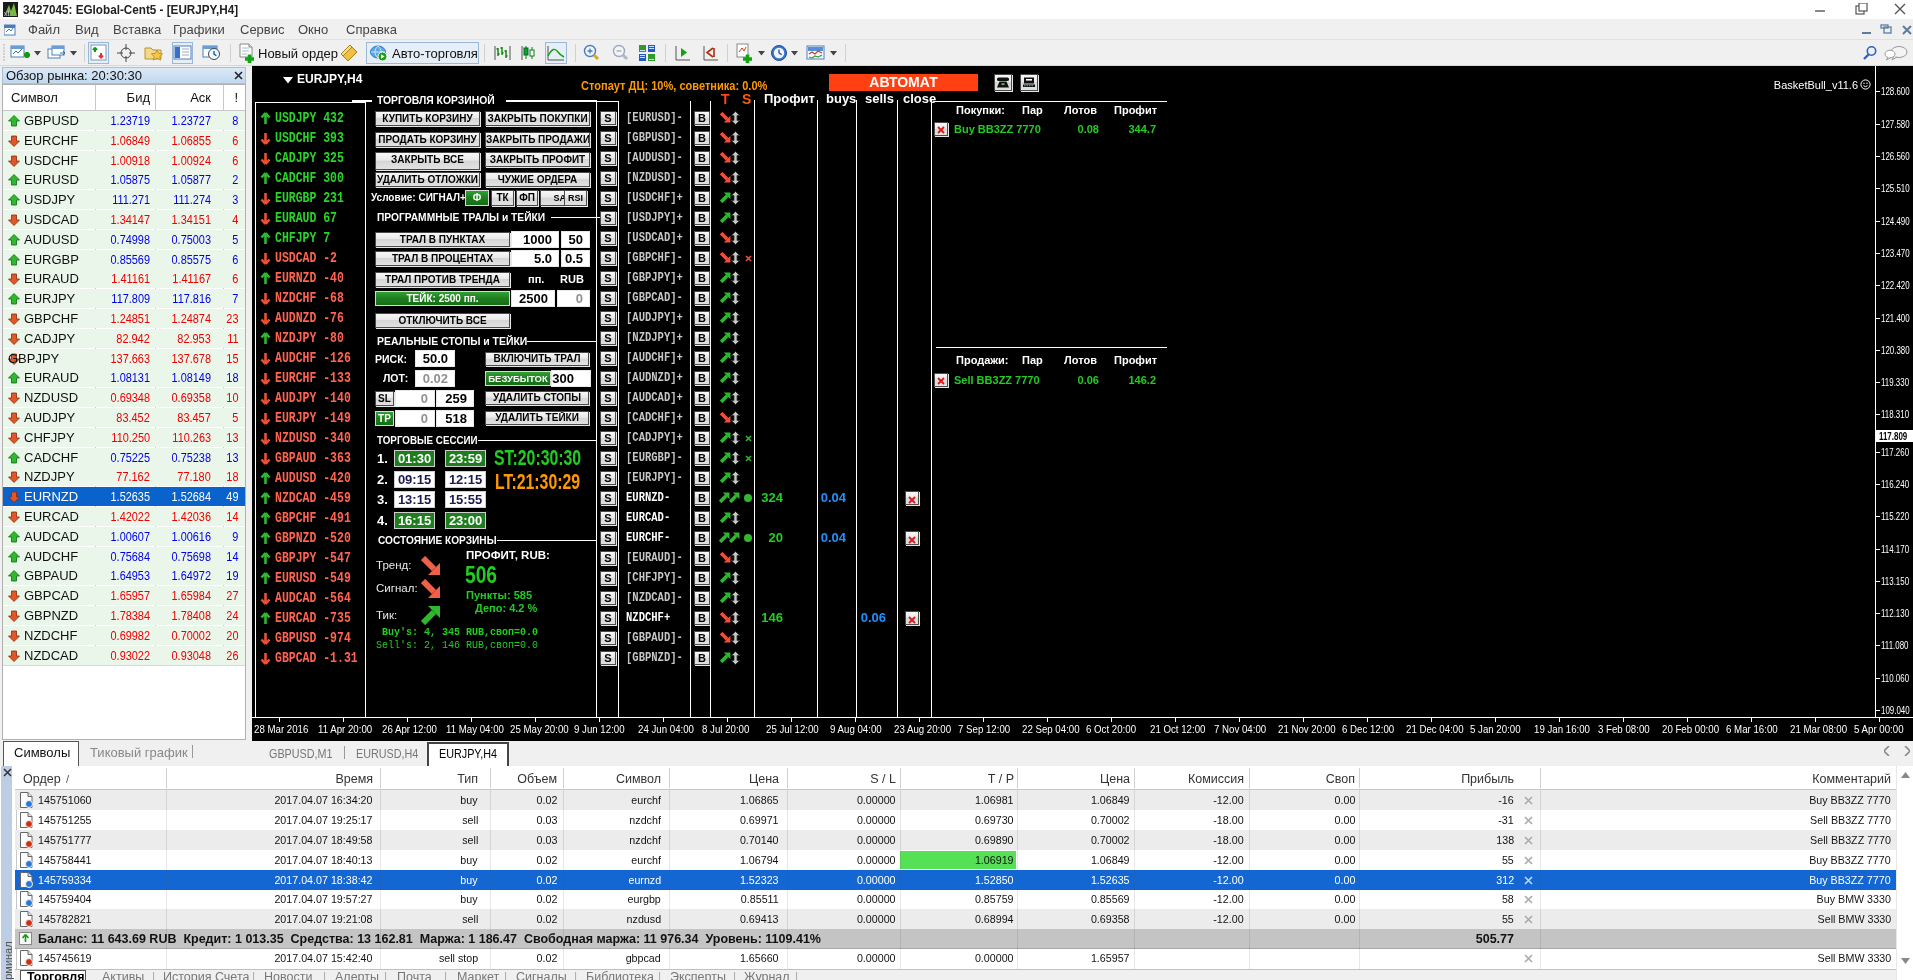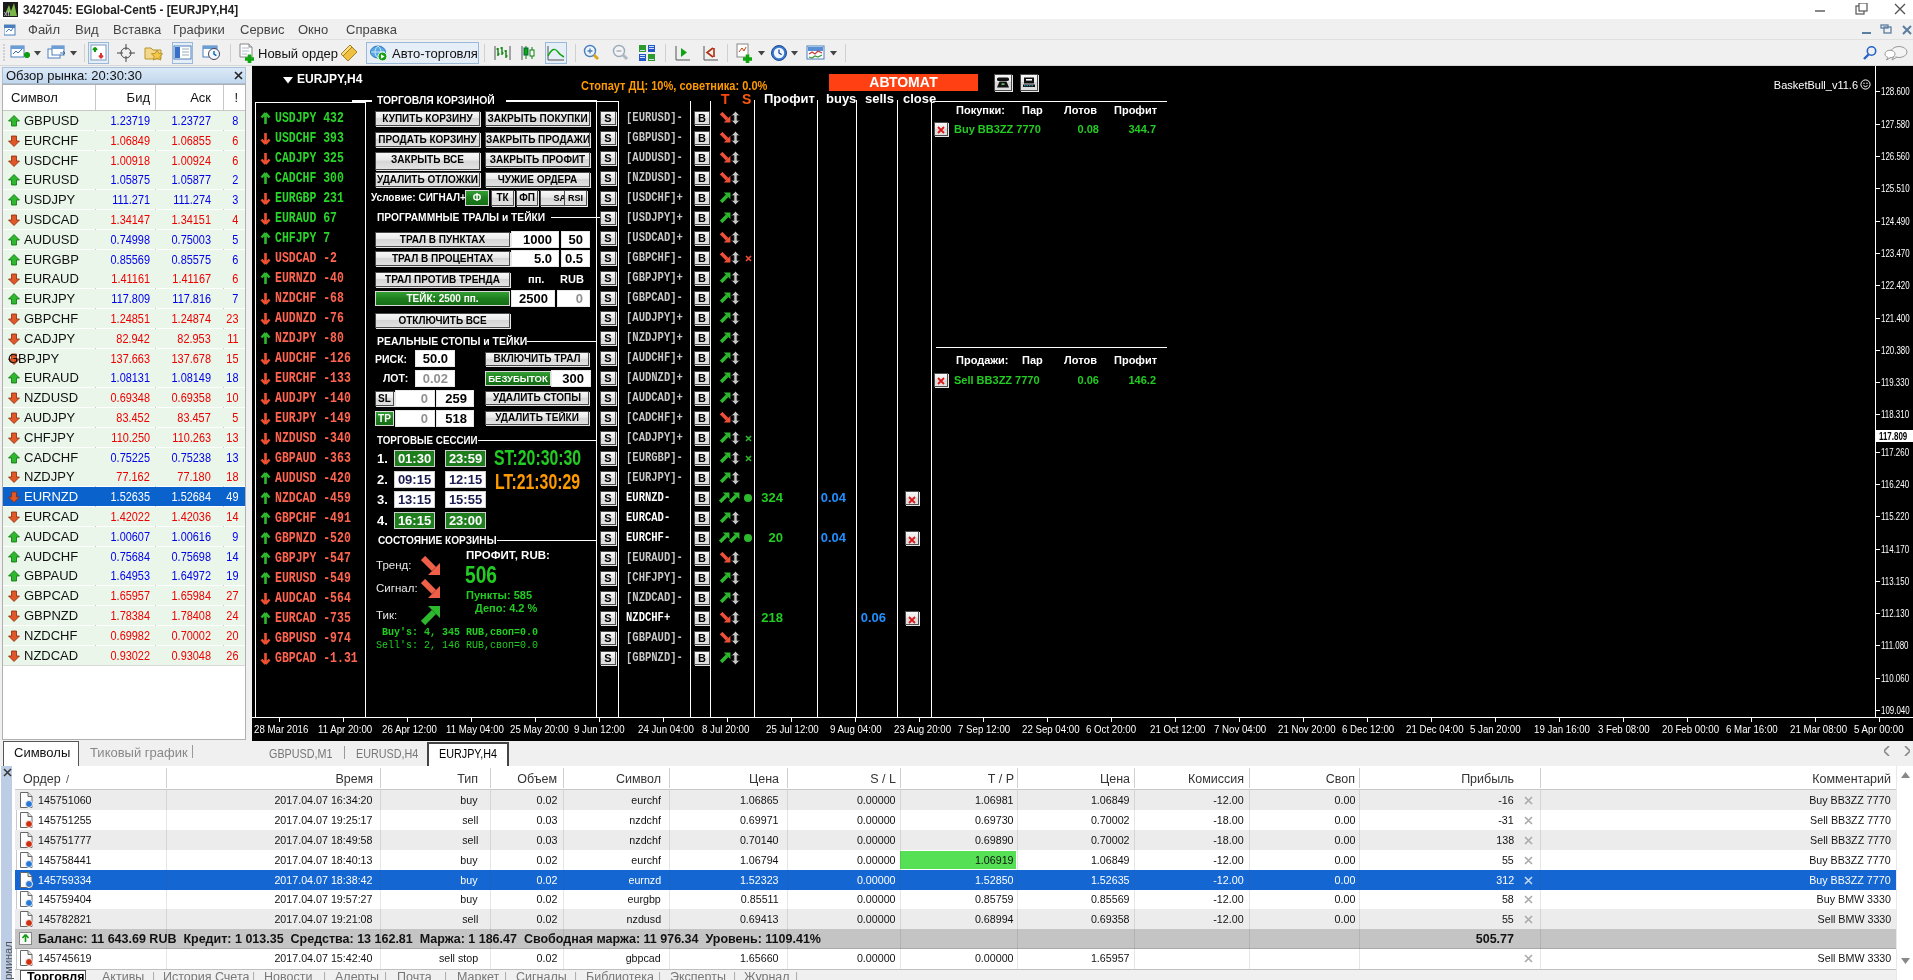--- a/index.html
+++ b/index.html
@@ -643,21 +643,21 @@
 <div class="a wbox" style="left:557px;top:290px;width:33px;height:17px;font-size:13px;line-height:15px;color:#909090;padding-right:6px">0</div>
 <div class="a btn" style="left:375px;top:313px;width:135px;height:15px;font-size:10px;line-height:13px">ОТКЛЮЧИТЬ ВСЕ</div>
 <div class="a " style="left:377px;top:334px;font-size:11px;font-weight:bold;color:#fff;line-height:14px;transform:scaleX(0.95);transform-origin:0 0">РЕАЛЬНЫЕ СТОПЫ и ТЕЙКИ</div>
 <div class="a " style="left:527px;top:341px;width:70px;height:1px;background:#fff"></div>
 <div class="a " style="left:375px;top:352px;font-size:10.5px;font-weight:bold;color:#fff;line-height:14px">РИСК:</div>
 <div class="a wbox" style="left:415px;top:350px;width:40px;height:17px;font-size:13px;line-height:15px;color:#000;padding-right:6px">50.0</div>
 <div class="a btn" style="left:485px;top:352px;width:104px;height:14px;font-size:10px;line-height:12px">ВКЛЮЧИТЬ ТРАЛ</div>
 <div class="a " style="left:383px;top:371px;font-size:10.5px;font-weight:bold;color:#fff;line-height:14px">ЛОТ:</div>
 <div class="a wbox" style="left:415px;top:370px;width:40px;height:17px;font-size:13px;line-height:15px;color:#909090;padding-right:6px">0.02</div>
 <div class="a gbtn" style="left:485px;top:371px;width:66px;height:15px;font-size:9.5px;line-height:13px">БЕЗУБЫТОК</div>
-<div class="a wbox" style="left:551px;top:370px;width:40px;height:17px;font-size:13px;line-height:15px;color:#000;padding-right:6px">300</div>
+<div class="a wbox" style="left:551px;top:370px;width:40px;height:17px;font-size:13px;line-height:15px;color:#000;padding-right:16px">300</div>
 <div class="a btn" style="left:375px;top:391px;width:19px;height:15px;font-size:10px;line-height:13px">SL</div>
 <div class="a wbox" style="left:395px;top:390px;width:40px;height:17px;font-size:13px;line-height:15px;color:#909090;padding-right:6px">0</div>
 <div class="a wbox" style="left:436px;top:390px;width:38px;height:17px;font-size:13px;line-height:15px;color:#000;padding-right:6px">259</div>
 <div class="a btn" style="left:485px;top:391px;width:104px;height:14px;font-size:10px;line-height:12px">УДАЛИТЬ СТОПЫ</div>
 <div class="a gbtn" style="left:375px;top:411px;width:19px;height:15px;font-size:10px;line-height:13px">ТР</div>
 <div class="a wbox" style="left:395px;top:410px;width:40px;height:17px;font-size:13px;line-height:15px;color:#909090;padding-right:6px">0</div>
 <div class="a wbox" style="left:436px;top:410px;width:38px;height:17px;font-size:13px;line-height:15px;color:#000;padding-right:6px">518</div>
 <div class="a btn" style="left:485px;top:411px;width:104px;height:14px;font-size:10px;line-height:12px">УДАЛИТЬ ТЕЙКИ</div>
 <div class="a " style="left:377px;top:433px;font-size:11px;font-weight:bold;color:#fff;line-height:14px;transform:scaleX(0.89);transform-origin:0 0">ТОРГОВЫЕ СЕССИИ</div>
 <div class="a " style="left:478px;top:440px;width:119px;height:1px;background:#fff"></div>
@@ -991,21 +991,21 @@
 <div class="a btn" style="left:600px;top:611px;width:16px;height:14px;font-size:11px;line-height:12px">S</div>
 <div class="a mono" style="left:626px;top:611px;font-size:13px;font-weight:bold;color:#fff;line-height:14px;transform:scaleX(0.81);transform-origin:0 0">NZDCHF+</div>
 <div class="a btn" style="left:694px;top:611px;width:16px;height:14px;font-size:11px;line-height:12px">B</div>
 <svg class="a" style="left:720px;top:612px" width="11" height="11" viewBox="0 0 20 20">
 <path d="M2,2 L13,13" stroke="#f05038" stroke-width="6.5" fill="none"></path>
 <polygon points="7,19 19,19 19,7" fill="#f05038"></polygon>
   </svg>
 <svg class="a" style="left:731px;top:611px" width="9" height="14" viewBox="0 0 9 14">
 <path d="M4.5,0.5 L8.5,4.5 H6 V9.5 H8.5 L4.5,13.5 L0.5,9.5 H3 V4.5 H0.5 Z" fill="#c8c8c8" stroke="#333" stroke-width="0.8"></path>
 </svg>
-<div class="a " style="right:1130px;top:611px;font-size:13px;font-weight:bold;color:#22cc22;line-height:14px">218</div>
+<div class="a " style="right:1130px;top:611px;font-size:13px;font-weight:bold;color:#22cc22;line-height:14px">146</div>
 <div class="a " style="right:1027px;top:611px;font-size:13px;font-weight:bold;color:#2090ff;line-height:14px">0.06</div>
 <div class="a btn" style="left:905px;top:611px;width:14px;height:14px;font-size:1px"><svg width="12" height="12" style="margin-top:2px">
       <path d="M3,3 L9,9 M9,3 L3,9" stroke="#e01818" stroke-width="1.8"></path>
     </svg></div>
 <div class="a btn" style="left:600px;top:631px;width:16px;height:14px;font-size:11px;line-height:12px">S</div>
 <div class="a mono" style="left:626px;top:631px;font-size:13px;font-weight:bold;color:#c8c8c8;line-height:14px;transform:scaleX(0.81);transform-origin:0 0">[GBPAUD]-</div>
 <div class="a btn" style="left:694px;top:631px;width:16px;height:14px;font-size:11px;line-height:12px">B</div>
 <svg class="a" style="left:720px;top:632px" width="11" height="11" viewBox="0 0 20 20">
 <path d="M2,2 L13,13" stroke="#f05038" stroke-width="6.5" fill="none"></path>
 <polygon points="7,19 19,19 19,7" fill="#f05038"></polygon>

